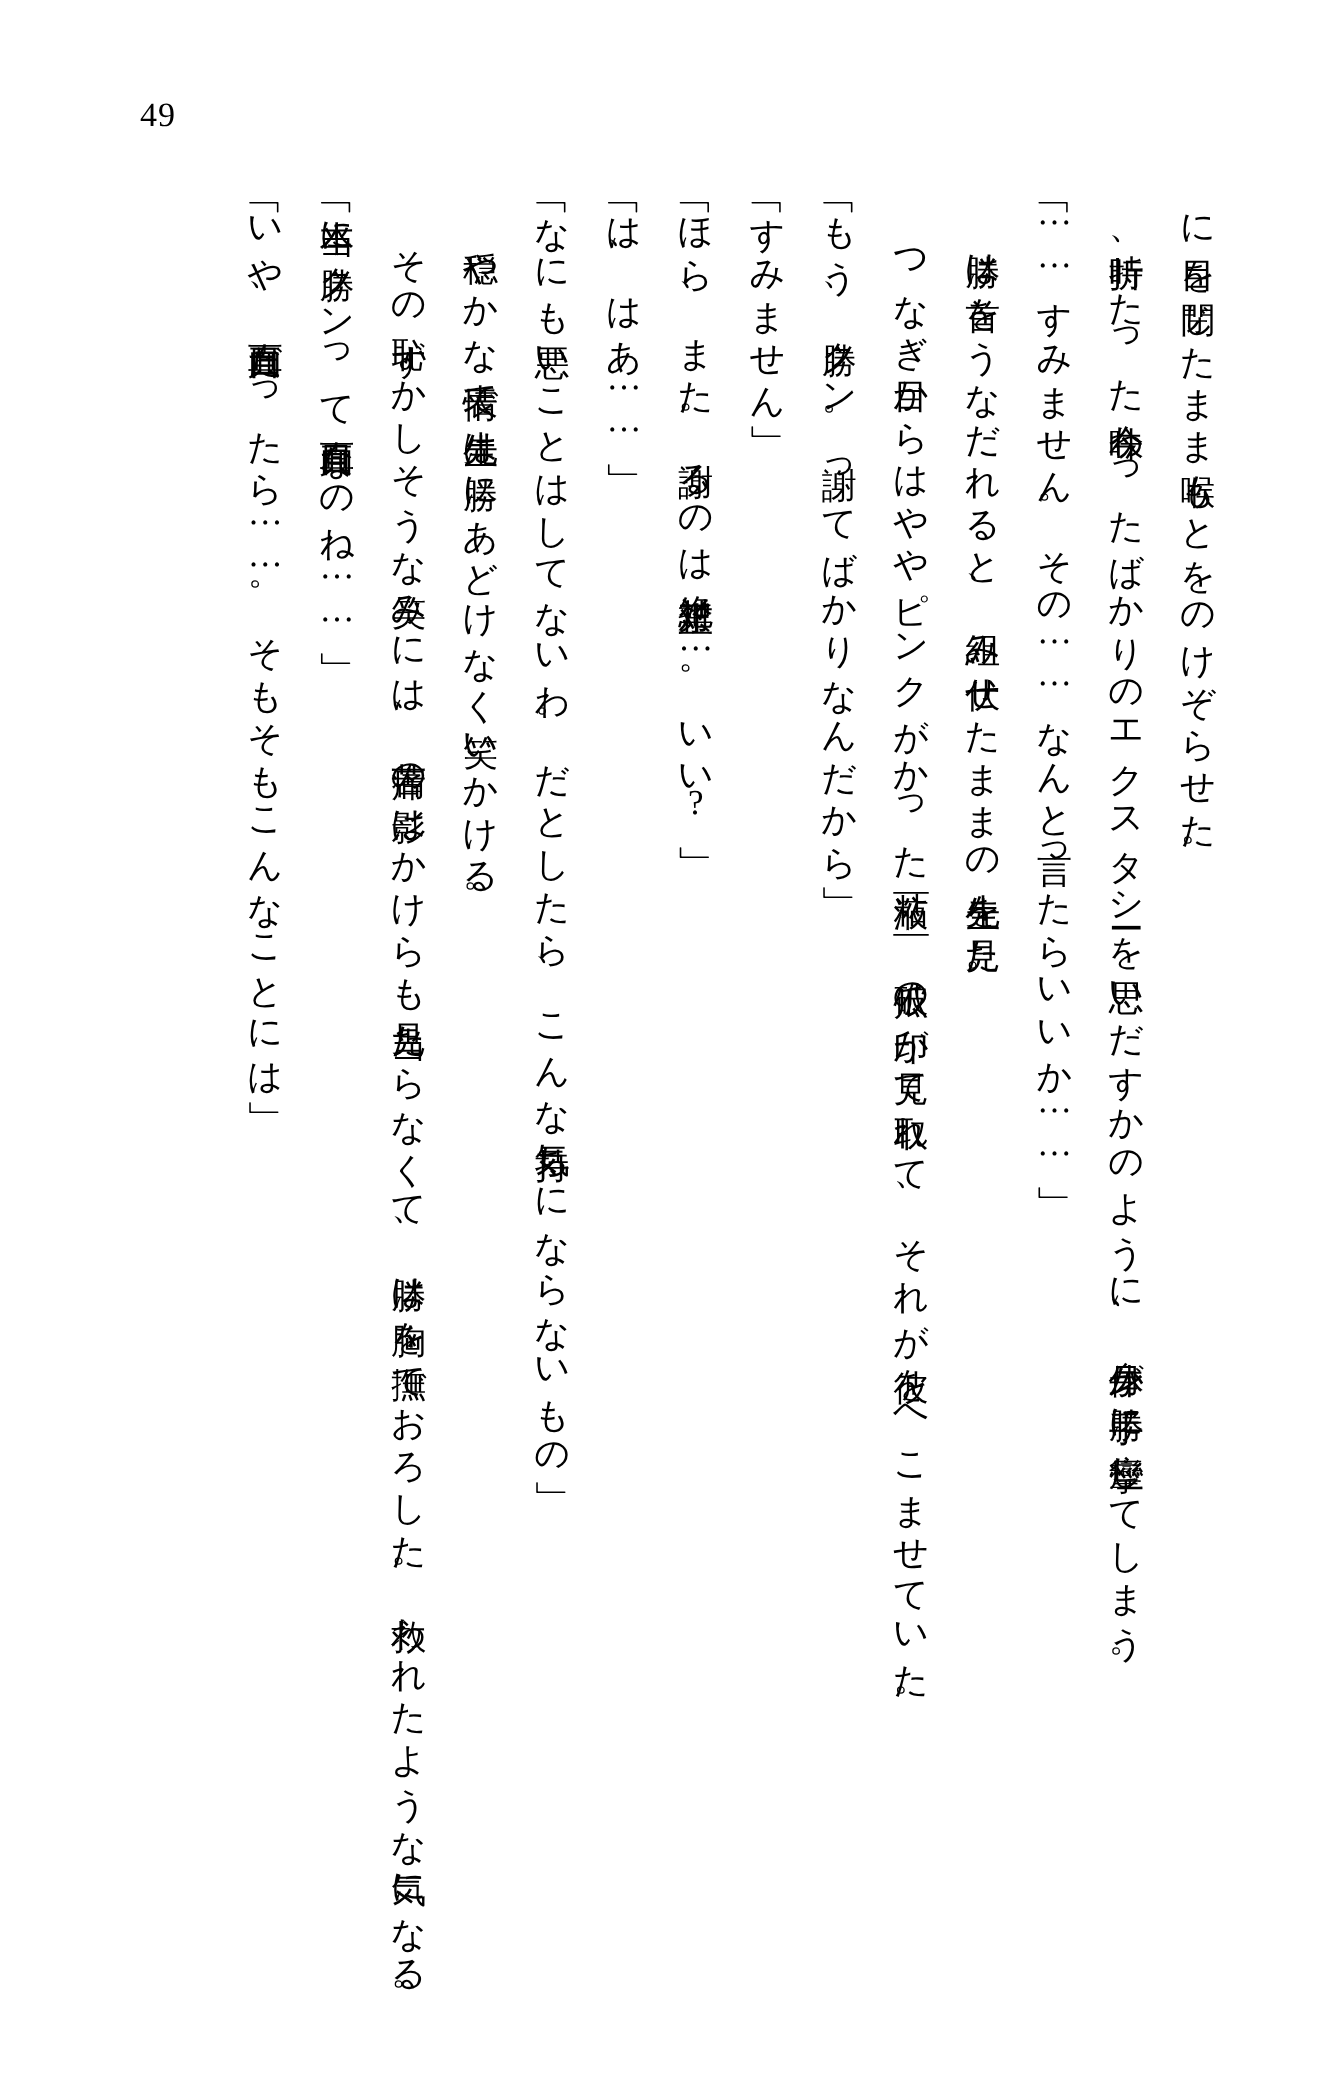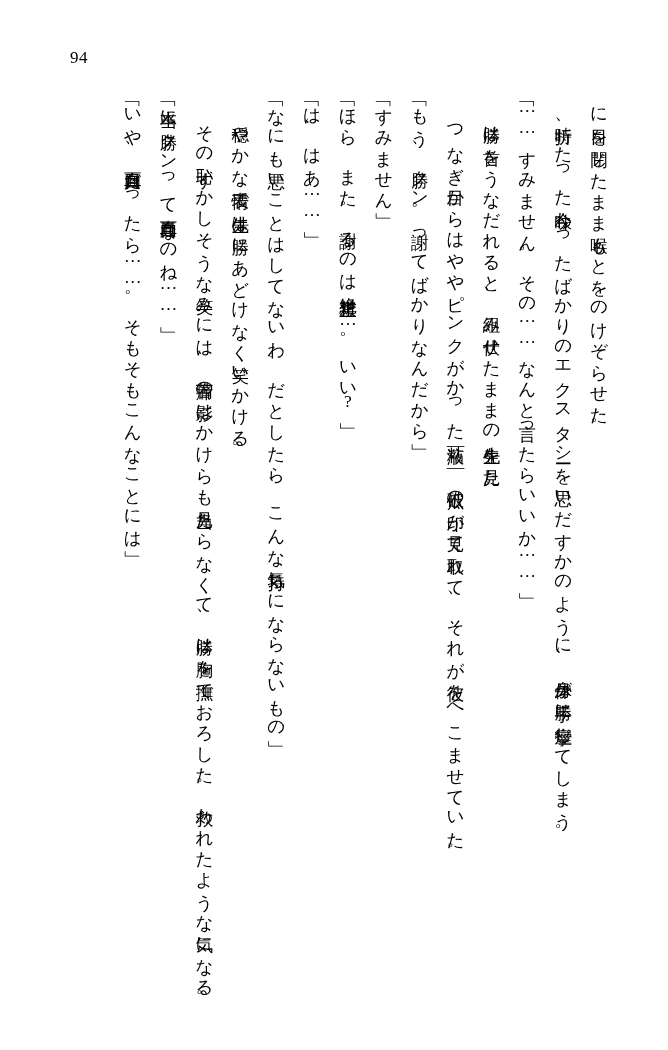--- a/index.html
+++ b/index.html
@@ -50,21 +50,21 @@
   }
   .body-text p.indent {
     text-indent: 1em;
   }
 </style>
 </head>
 <body>
 
 <div class="page">
 
-  <div class="page-number">94</div>
+  <div class="page-number">49</div>
 
   <div class="body-text">
     <p>に目を閉じたまま喉もとをのけぞらせた。</p>
     <p class="indent">時折、たった今味わったばかりのエクスタシーを思いだすかのように、身体が勝手に痙攣してしまう。</p>
     <p>「……すみません。その……なんと言ったらいいか……」</p>
     <p class="indent">勝は首をうなだれると、組み伏せたままの先生を見た。</p>
     <p class="indent">つなぎ目からはややピンクがかった粘液――破瓜の印が見て取れて、それが彼をへこませていた。</p>
     <p>「もう、勝クン。謝ってばかりなんだから」</p>
     <p>「すみません」</p>
     <p>「ほら、また。謝るのは絶対禁止……。いい?」</p>

